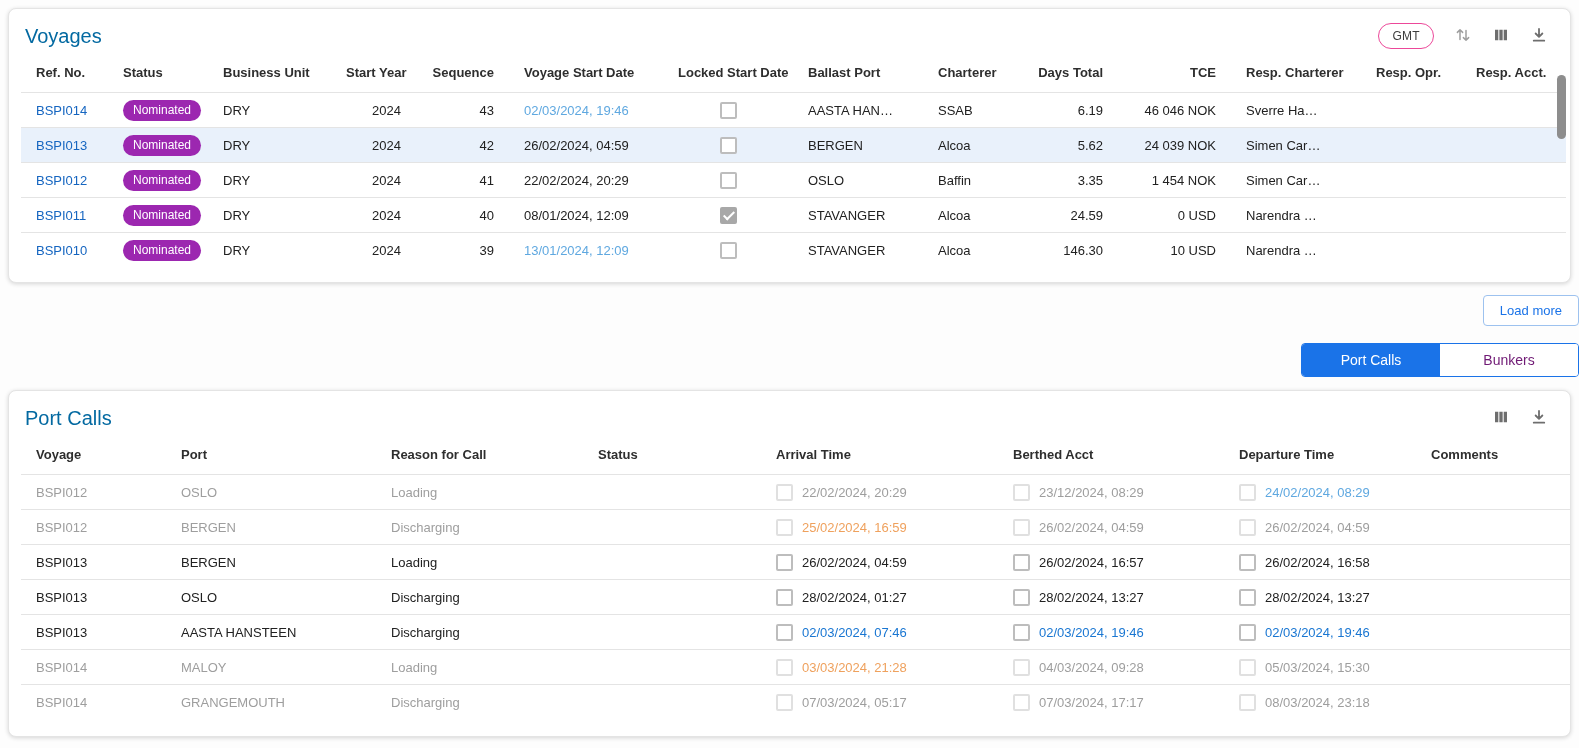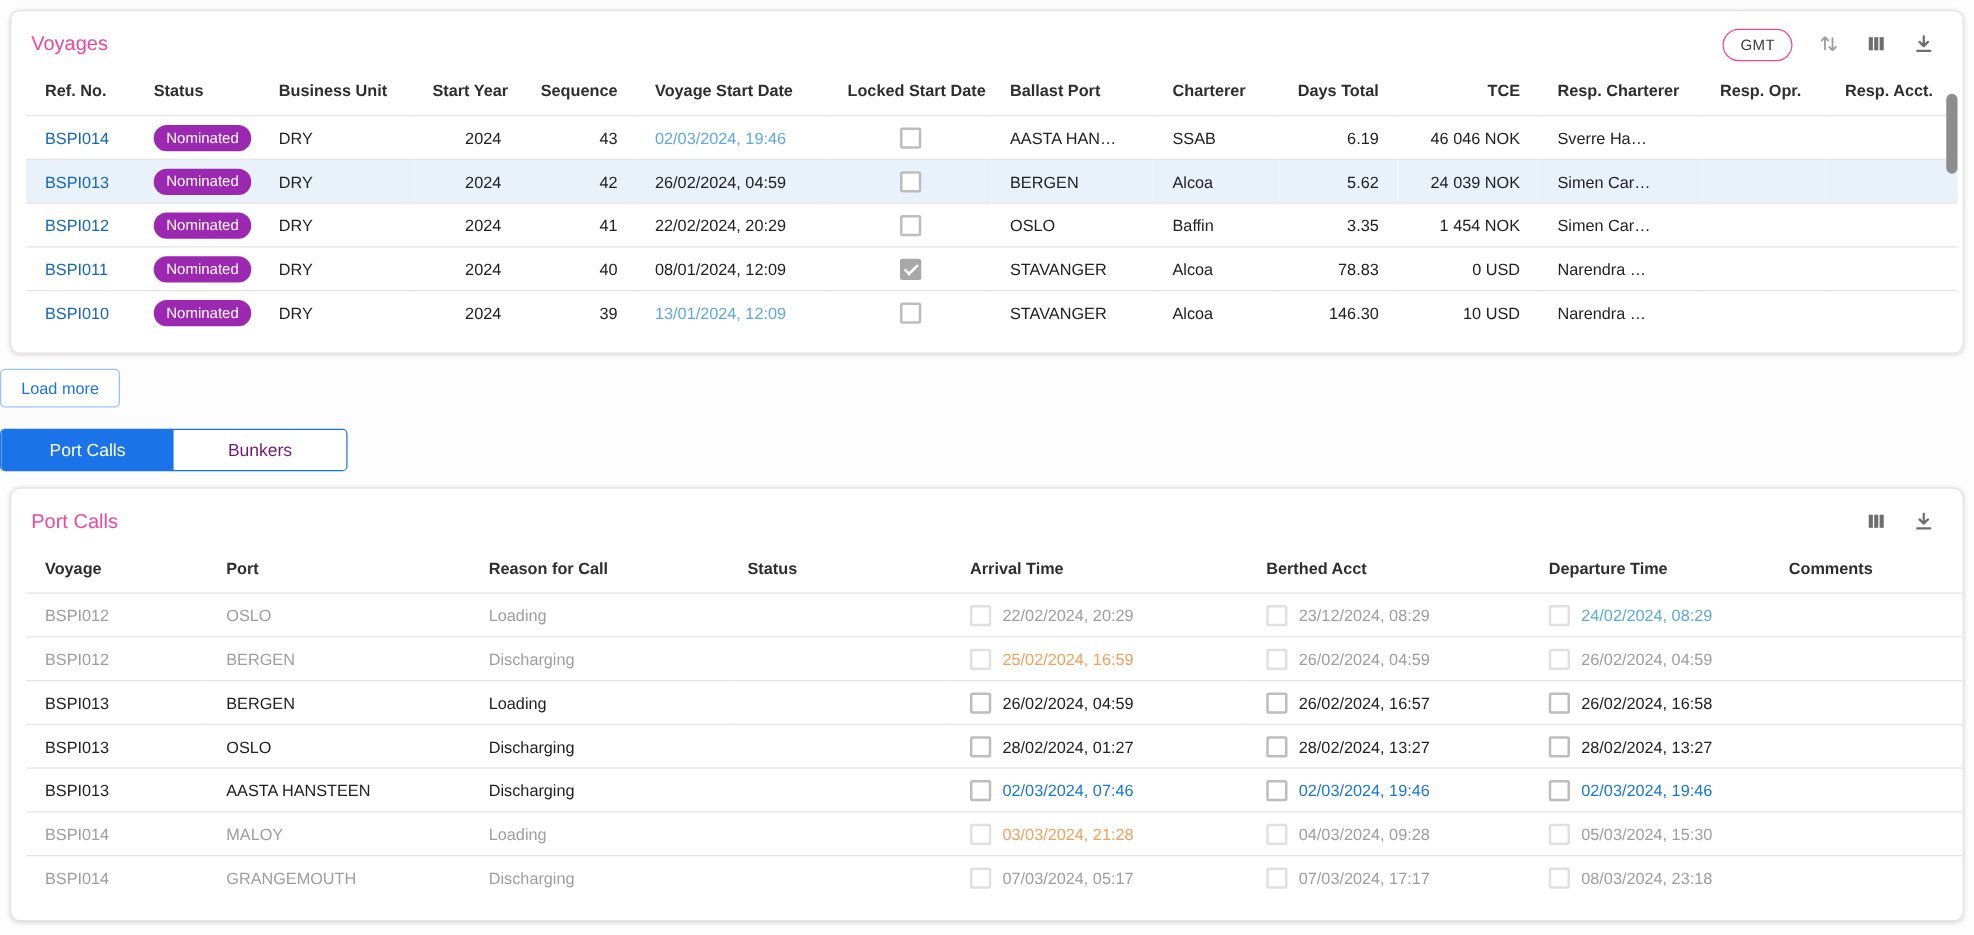--- a/index.html
+++ b/index.html
@@ -15,21 +15,21 @@
     box-shadow:0 1px 4px rgba(0,0,0,0.16);
     overflow:hidden;
   }
   #voyages-card { top:8px; height:275px; }
   #portcalls-card { top:390px; height:347px; }
 
   .card-header {
     display:flex; justify-content:space-between; align-items:center;
     padding:14px 22px 4px 16px; height:44px;
   }
-  .card-title { font-size:16px; color:#ec4899; }
+  .card-title { font-size:20px; color:#0369a1; }
 
   .header-controls { display:flex; align-items:center; gap:20px; }
   .gmt-pill {
     border:1px solid #ec4899; border-radius:16px; background:#fff;
     padding:5px 13px; font-size:12px; color:#3c3c3c; cursor:pointer;
     font-family:"Liberation Sans", sans-serif; letter-spacing:0.3px;
   }
   .icon-btn { background:none; border:none; padding:0; cursor:pointer; display:flex; align-items:center; }
 
   table { border-collapse:collapse; table-layout:fixed;margin-left:12px; }
@@ -69,21 +69,21 @@
   tr.muted td { color:#9e9e9e; }
   tr.muted .cb { border-color:#e0e0e0; }
 
   .cellflex { display:flex; align-items:center; gap:9px; }
 
   .vscroll-thumb {
     position:absolute; right:4px; top:66px; width:9px; height:64px;
     background:#8d8d8d; border-radius:5px; cursor:pointer;
   }
 
-  .center-row { position:absolute; left:0; width:1579px; display:flex; justify-content:flex-start; }
+  .center-row { position:absolute; left:0; width:1579px; display:flex; justify-content:flex-end; }
   #loadmore-row { top:295px; }
   .load-more-btn {
     background:#fff; border:1px solid #9dc2ef; border-radius:4px;
     color:#1a73e8; font-size:13px; padding:7px 16px; cursor:pointer;
     font-family:"Liberation Sans", sans-serif;
   }
   #tabs-row { top:343px; }
   .tab-group {
     display:flex; border:1px solid #1a73e8; border-radius:4px; overflow:hidden;
     background:#fff;
@@ -222,21 +222,21 @@
         <tr>
           <td><span class="ref-link">BSPI011</span></td>
           <td><span class="badge">Nominated</span></td>
           <td>DRY</td>
           <td class="r">2024</td>
           <td class="r">40</td>
           <td><span>08/01/2024, 12:09</span></td>
           <td class="c"><span class="cb checked"></span></td>
           <td>STAVANGER</td>
           <td>Alcoa</td>
-          <td class="r">78.83</td>
+          <td class="r">24.59</td>
           <td class="r">0 USD</td>
           <td>Narendra …</td>
           <td></td>
           <td></td>
         </tr>
 
         <tr>
           <td><span class="ref-link">BSPI010</span></td>
           <td><span class="badge">Nominated</span></td>
           <td>DRY</td>

